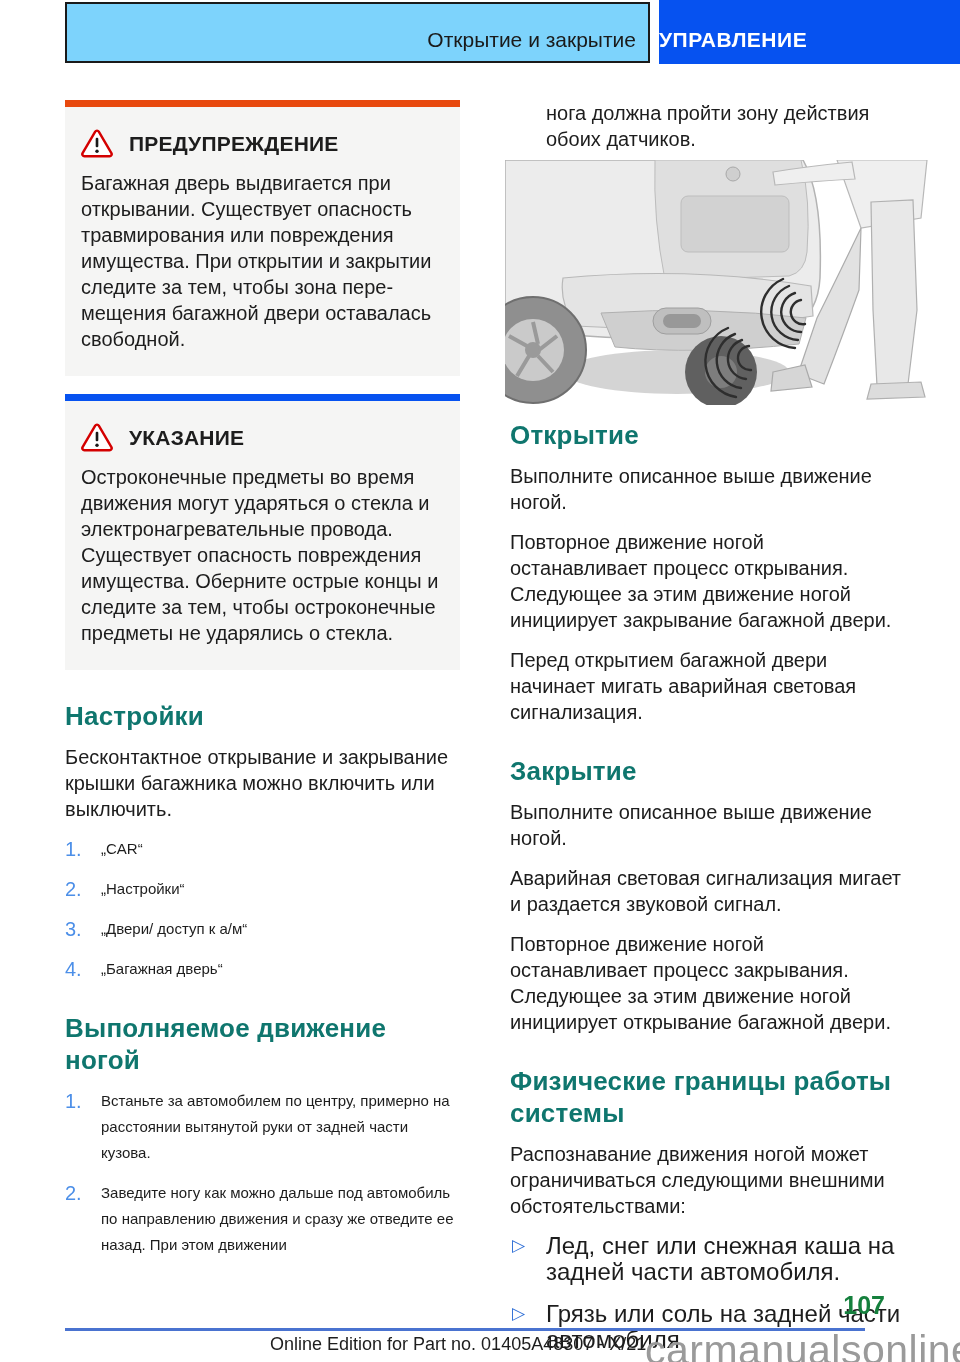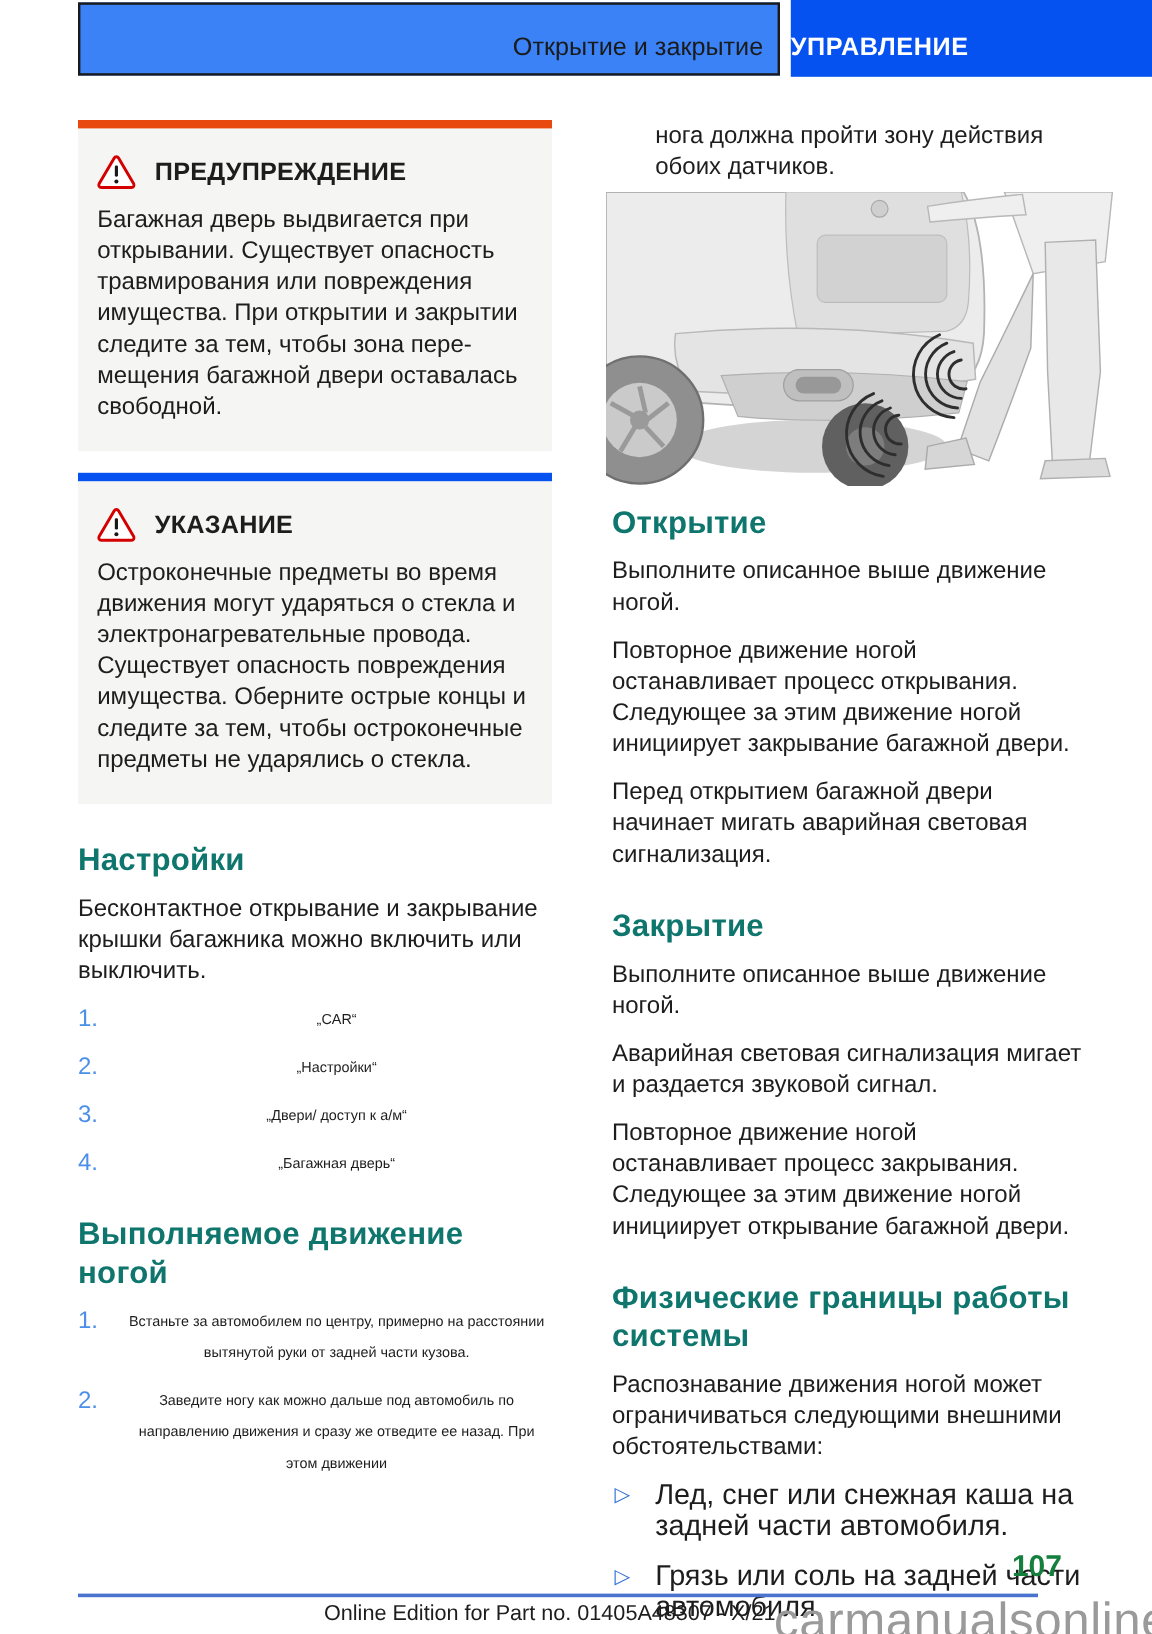--- a/index.html
+++ b/index.html
@@ -8,21 +8,21 @@
     width:960px; height:1362px; position:relative; overflow:hidden;
     font-family:"Liberation Sans", sans-serif; color:#1d1d1d;
     -webkit-font-smoothing:antialiased;
   }
   .page { position:absolute; inset:0; }
 
   
   .header { position:absolute; top:0; left:0; width:960px; height:64px; display:flex; }
   .header-left {
     margin-left:65px; width:585px; height:61px; margin-top:2px;
-    border:2px solid #1a1a1a; background:#3b82f6;
+    border:2px solid #1a1a1a; background:#7dd3fc;
     display:flex; align-items:flex-end; justify-content:flex-end;
     padding:0 12px 9px 0; font-size:21px; color:#1a1a1a;
   }
   .header-tab {
     margin-left:9px; width:301px; height:64px; background:#0652f0;
     display:flex; align-items:flex-end; 
     padding-bottom:12px; color:#ffffff; font-weight:bold; font-size:21px;
     letter-spacing:.5px;
   }
 
@@ -43,21 +43,21 @@
   
   h2.sec {
     color:#0f766e; font-size:26px; line-height:32px; font-weight:bold;
     margin:30px 0 12px 0; letter-spacing:.2px;
   }
   h2.sec.first { margin-top:4px; }
 
   
   .step { display:flex; margin:0 0 14px 0; }
   .step-num { color:#4c8fe8; width:36px; flex:0 0 auto; font-size:20px; line-height:26px; }
-  .step-text { flex:1; font-size:12px; line-height:26px; hyphens:manual;text-align:center; }
+  .step-text { flex:1; font-size:15px; line-height:26px; hyphens:manual; }
 
   
   .bullet { display:flex; margin:0 0 16px 0; }
   .bullet-glyph { color:#2f6fd6; width:36px; flex:0 0 auto; font-size:17px; line-height:26px; padding-left:2px; }
   .bullet-text { flex:1; font-size:24px; line-height:26px; hyphens:manual; }
 
   .hang-indent { padding-left:36px; }
 
   
   .illustration { width:430px; height:245px; margin:8px 0 14px -5px; display:block; }

